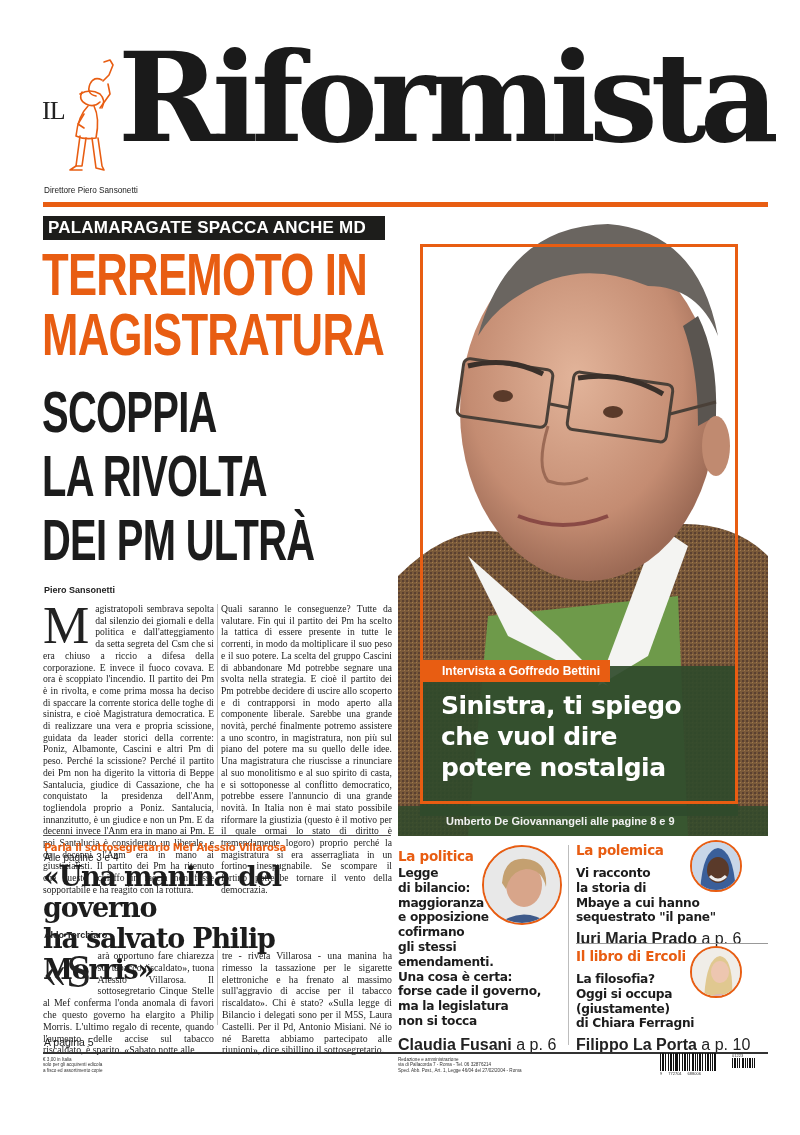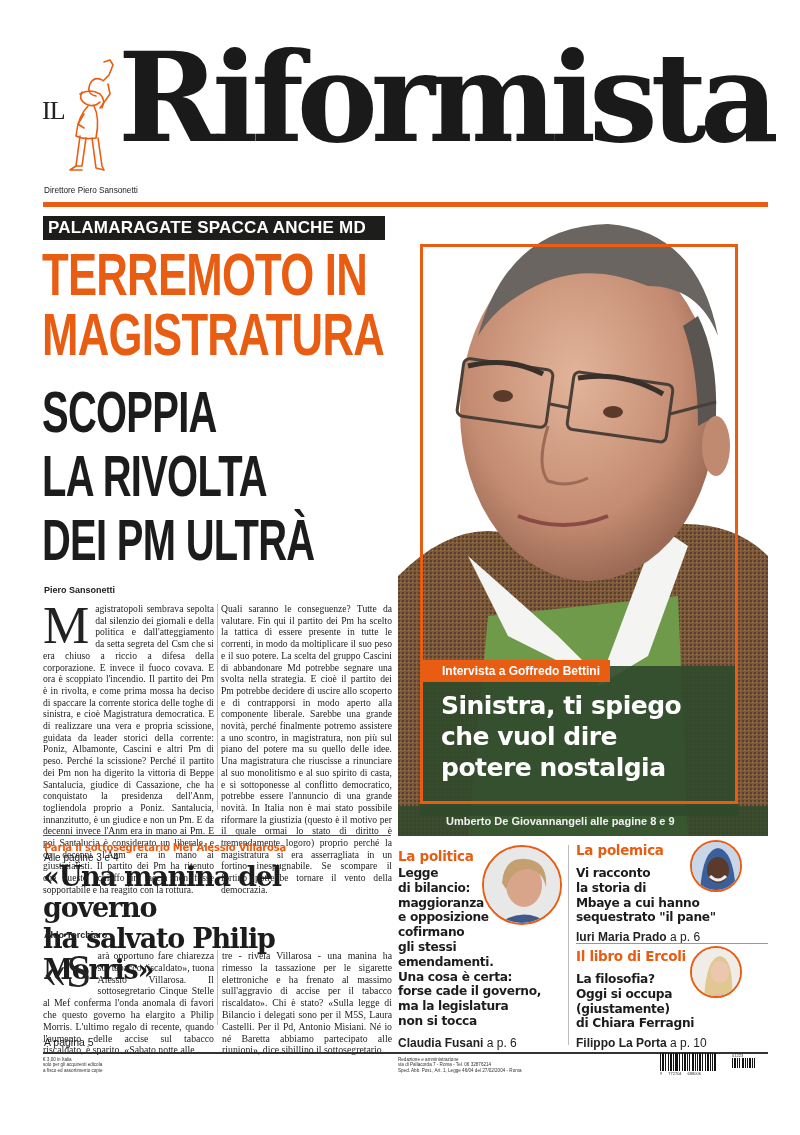--- a/index.html
+++ b/index.html
@@ -38,21 +38,21 @@
 
   
   .pagenote { font-family: "Liberation Sans", sans-serif; font-size: 10px; color: #222; }
   .thin-rule { height: 1px; background: #555; }
   .story2-kicker { left: 44px; top: 842px; font-family: "DejaVu Sans", sans-serif; font-weight: bold; font-size: 10px; color: #e85d12; letter-spacing: -0.2px; }
   .story2-head { left: 43px; top: 861px; width: 350px; font-family: "DejaVu Serif", serif; font-weight: bold; font-size: 27px; line-height: 31px; color: #1c1c1c; letter-spacing: -1.2px; }
 
   
   .sb-kicker { font-family: "DejaVu Sans", sans-serif; font-weight: bold; font-size: 13.5px; color: #e85d12; letter-spacing: -0.3px; }
   .sb-head { font-family: "DejaVu Sans", sans-serif; font-weight: bold; font-size: 12.2px; line-height: 14.8px; color: #1c1c1c; letter-spacing: -0.3px; }
-  .sb-by { font-family: "Liberation Sans", sans-serif; font-size: 12px; color: #222; }
+  .sb-by { font-family: "Liberation Sans", sans-serif; font-size: 16px; color: #222; }
   .sb-by b { font-weight: bold; }
   .avatar { border-radius: 50%; border: 2px solid #e85d12; overflow: hidden; background: #ddd; }
 
   
   .foot-small { font-family: "Liberation Sans", sans-serif; font-size: 4.6px; line-height: 5.4px; color: #333; }
   .barcode { display: flex; align-items: flex-end; height: 20px; }
   .barcode span { display: inline-block; background: #111; height: 100%; }
 </style>
 </head>
 <body>

